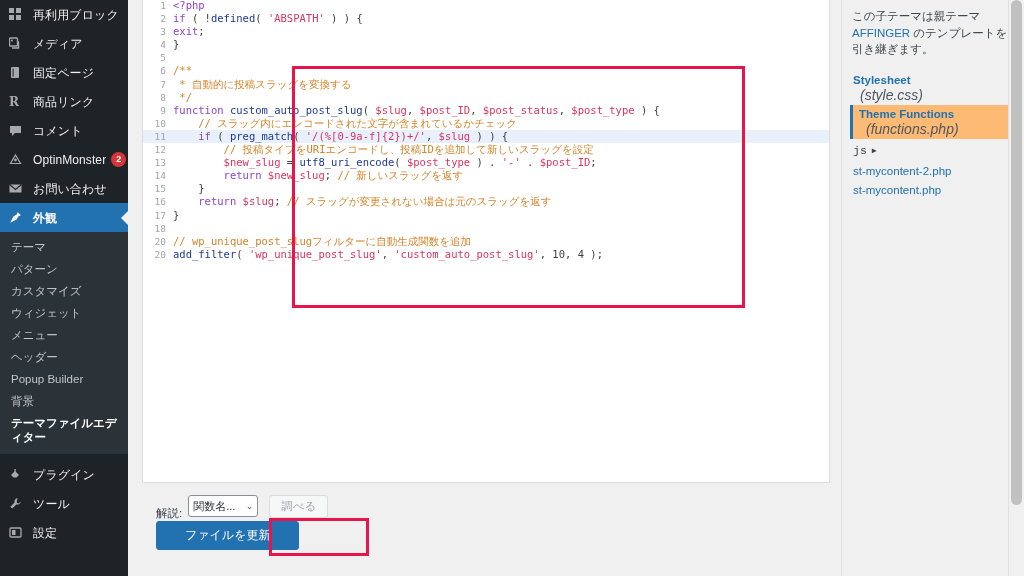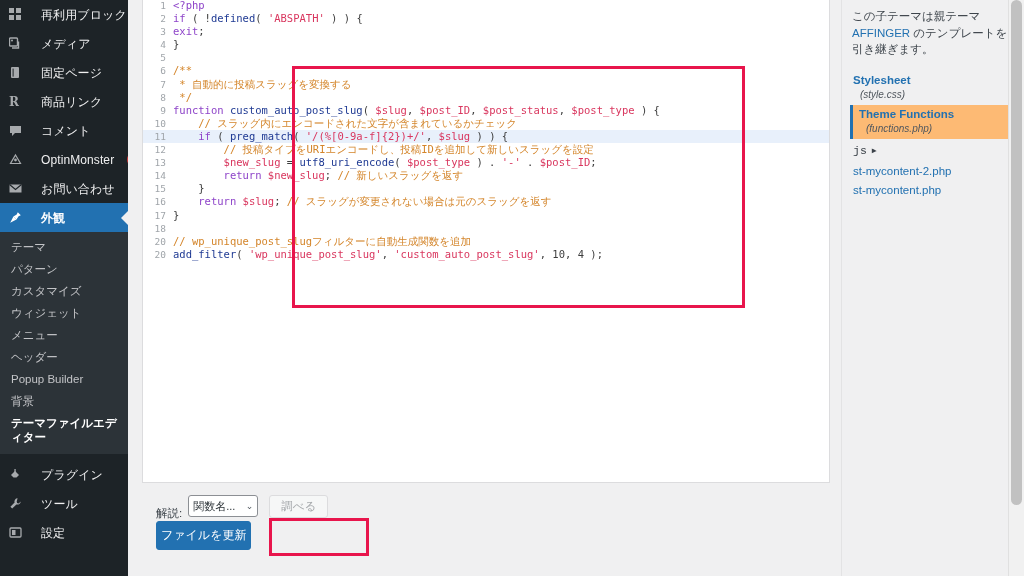--- a/index.html
+++ b/index.html
@@ -21,21 +21,20 @@
   }
   .menu-item {
     display: flex; align-items: center;
     height: 29px;
     padding-left: 9px;
     color: #f0f0f1;
     font-size: 12px;
     line-height: 1;
     position: relative;
     white-space: nowrap;
-    gap: 8px;
   }
   .menu-item .mi-icon {
     width: 19px; flex: 0 0 19px;
     display: inline-flex; align-items: center; justify-content: flex-start;
     color: #a7aaad;
     font-size: 12.5px;
     margin-right: 5px;
   }
   .menu-item .mi-icon svg { display: block; }
   .menu-item .mi-label { font-size: 12px; letter-spacing: .1px; }
@@ -173,21 +172,21 @@
     border-radius: 3px;
     background: #f6f7f7;
     color: #a7aaad;
     font-size: 11.5px;
     display: flex; align-items: center;
   }
   #submit-area { position: absolute; left: 28px; top: 521px; }
   #update-button {
     display: inline-flex; align-items: center; justify-content: center;
     height: 29px;
-    padding: 0 4px;
+    padding: 0 28px;
     background: #2271b1;
     border: 1px solid #2271b1;
     border-radius: 3px;
     color: #fff;
     font-size: 12px;
   }
 
   
   #file-panel {
     flex: 0 0 183px;
@@ -210,21 +209,21 @@
   }
   .file-item .fi-title {
     display: block;
     color: #2271b1;
     font-size: 11.5px;
     font-weight: bold;
   }
   .file-item .fi-sub {
     display: block;
     color: #50575e;
-    font-size: 10px;
+    font-size: 14px;
     font-style: italic;
     padding-left: 7px;
     margin-top: 1px;
   }
   .file-item.current {
     background: #fdba74;
     border-left: 3px solid #2271b1;
     padding-left: 6px;
   }
   .folder-row {

